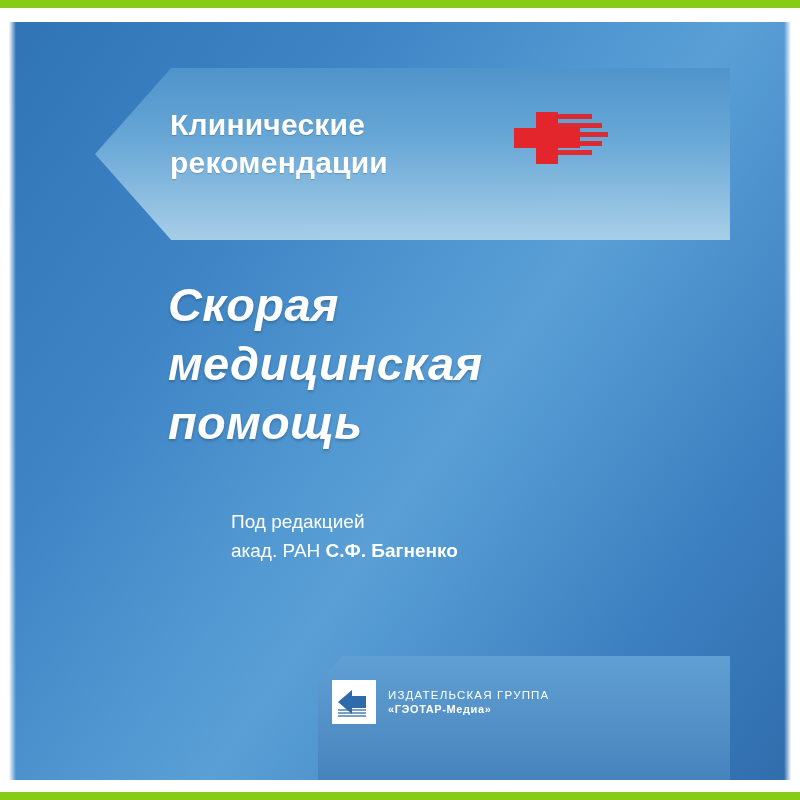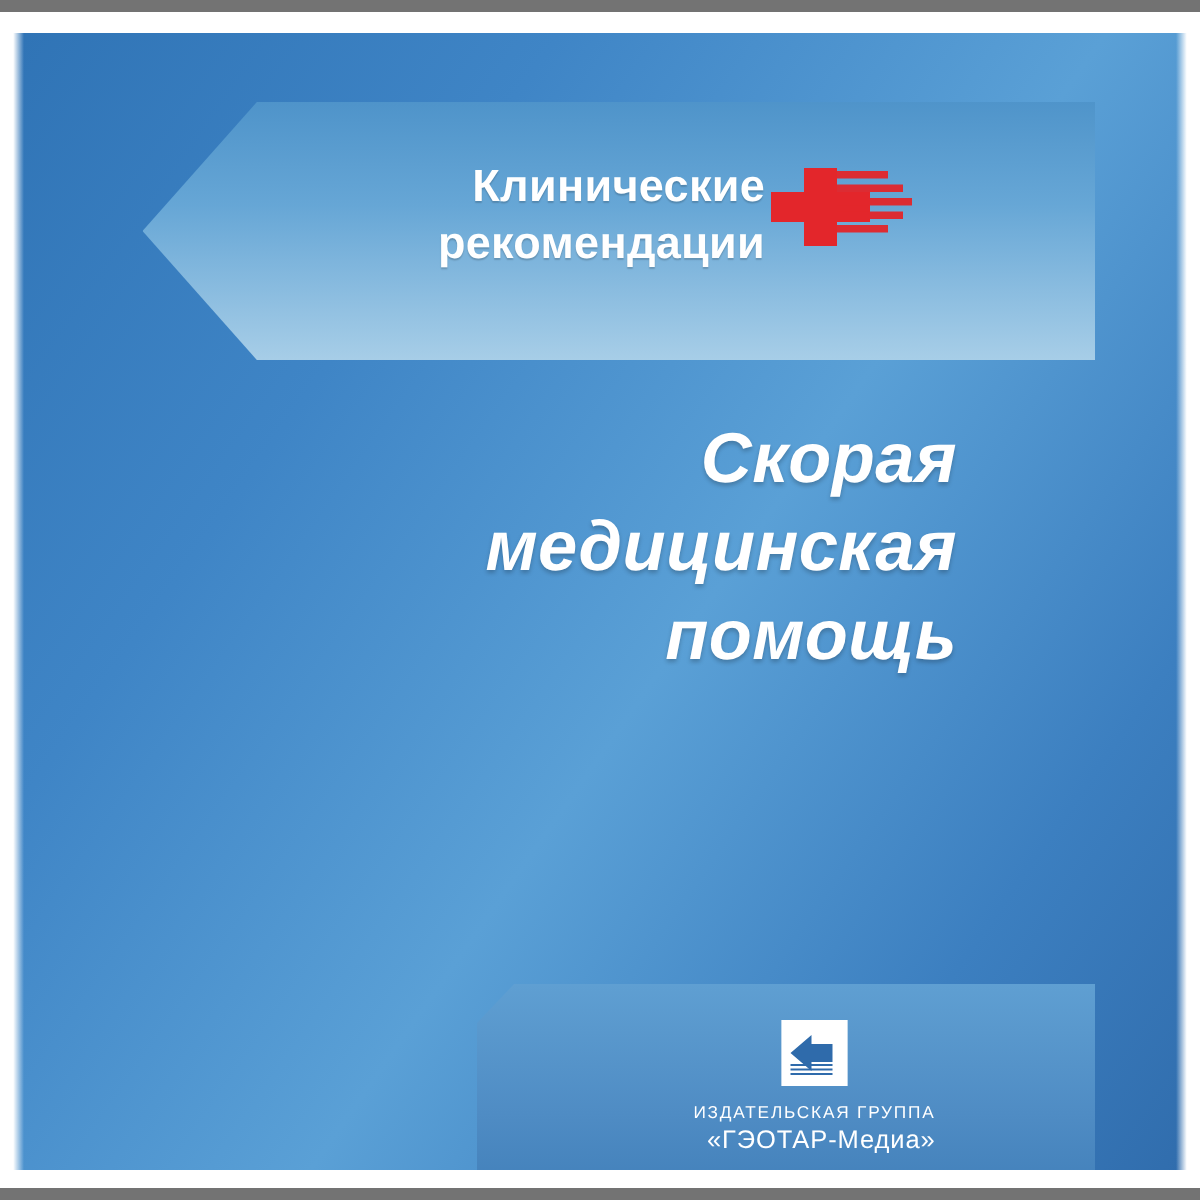--- a/index.html
+++ b/index.html
@@ -10,22 +10,21 @@
   body {
     width: 800px;
     height: 800px;
     font-family: "Liberation Sans", sans-serif;
     overflow: hidden;
   }
   .page {
     position: relative;
     width: 800px;
     height: 800px;
-    background: #737373;
-    text-align: right;
+    background: #84cc16;
   }
   
   .cover {
     position: absolute;
     left: 0px;
     top: 8px;
     width: 800px;
     height: 784px;
     background: linear-gradient(180deg, #ffffff 0%, #ffffff 100%);
     overflow: hidden;
@@ -149,45 +148,44 @@
     position: absolute;
     left: 318px;
     top: 648px;
     width: 412px;
     height: 144px;
     background: linear-gradient(180deg, #5f9fd2 0%, #4f8cc4 60%, #417fb9 100%);
     clip-path: polygon(6% 0%, 100% 0%, 100% 100%, 0% 100%, 0% 18%);
   }
   .publisher {
     position: absolute;
-    left: 348px;
+    left: 332px;
     top: 672px;
     width: 390px;
     display: flex;
     align-items: center;
     gap: 12px;
-    flex-direction: column;
   }
   .publisher-logo {
     width: 44px;
     height: 44px;
     background: #ffffff;
     position: relative;
     flex: none;
   }
   .publisher-text {
     color: #ffffff;
   }
   .publisher-line1 {
     font-size: 11.5px;
     letter-spacing: 1.2px;
   }
   .publisher-line2 {
-    font-size: 17px;
-    font-weight: normal;
+    font-size: 11px;
+    font-weight: bold;
     letter-spacing: 0.6px;
     margin-top: 2px;
   }
 </style>
 </head>
 <body>
 
 <div class="page">
   <div class="cover">
 
@@ -213,20 +211,26 @@
         </g>
       </svg>
     </div>
 
     <div class="title-block">
       <div class="book-title" style="white-space: pre-line; font-style: italic;">Скорая
 медицинская
 помощь</div>
     </div>
 
+    <div class="editor-block">
+      <div>Под редакцией</div>
+      <div class="editor-line2">
+        <span>акад. РАН </span><span class="bold">С.Ф. Багненко</span>
+      </div>
+    </div>
 
     <div class="publisher-band"></div>
     <div class="publisher">
       <div class="publisher-logo">
         <svg width="44" height="44" viewBox="0 0 44 44" xmlns="http://www.w3.org/2000/svg">
           <rect x="0" y="0" width="44" height="44" fill="#ffffff"></rect>
           <g fill="#2f6bab">
             <polygon points="6,22 20,10 20,16 34,16 34,28 20,28 20,34"></polygon>
           </g>
           <g stroke="#2f6bab" stroke-width="1.3">

